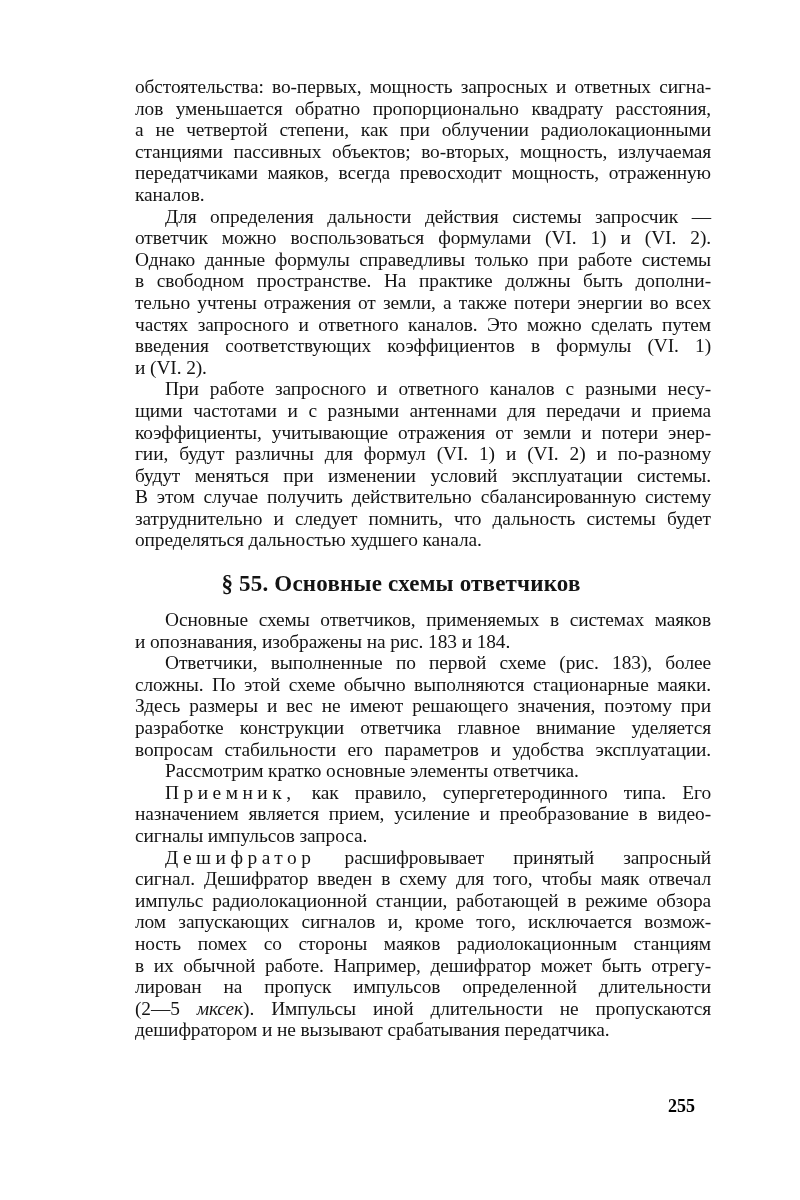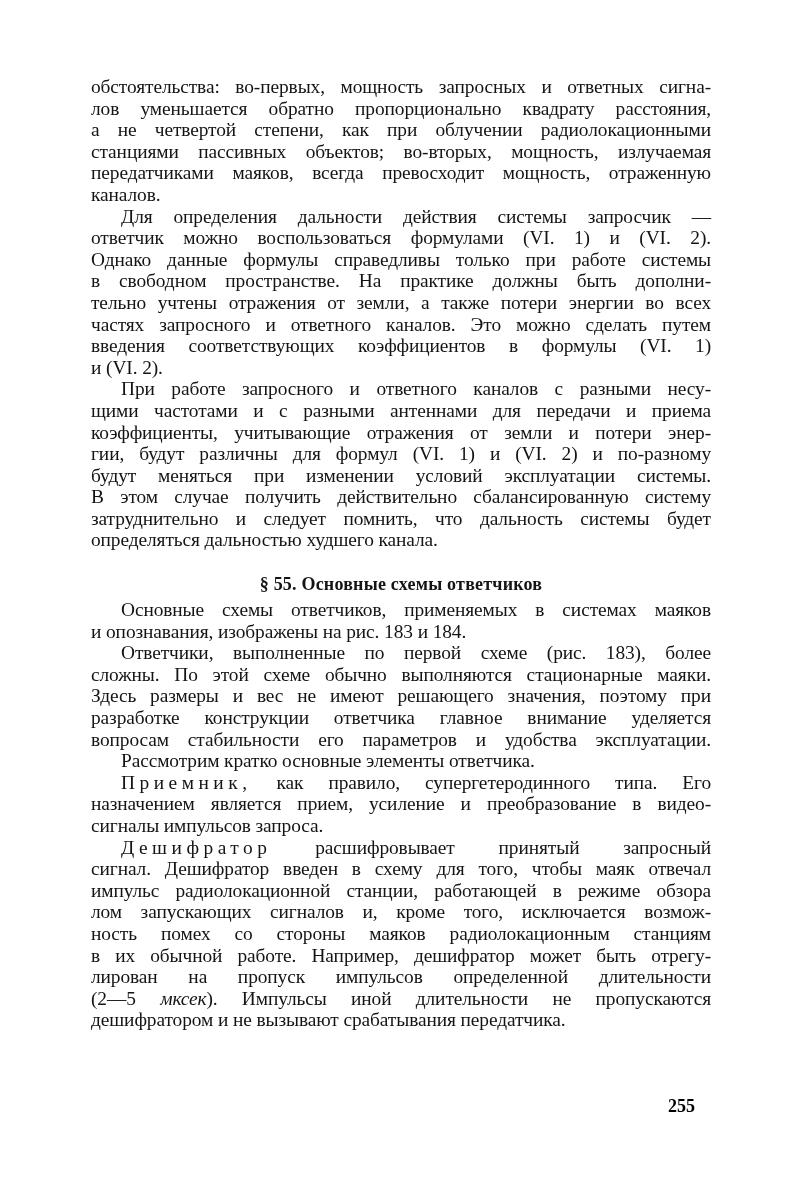--- a/index.html
+++ b/index.html
@@ -22,35 +22,37 @@
       width: 620px;
     }
     .line {
       font-size: 19.4px;
       line-height: 21.6px;
       height: 21.6px;
       white-space: nowrap;
       text-align: justify;
       text-align-last: justify;
       letter-spacing: -0.1px;
+      margin-left: 44px;
     }
     .line.last {
       text-align-last: left;
     }
     .line.indent {
       padding-left: 30px;
     }
     .heading {
       font-family: "Liberation Serif", "DejaVu Serif", serif;
       font-weight: bold;
-      font-size: 18px;
+      font-size: 23px;
       text-align: center;
       height: 30px;
       line-height: 30px;
       margin-top: 18px;
+      margin-bottom: 10px;
       letter-spacing: 0.2px;
     }
     .spaced {
       letter-spacing: 4.5px;
     }
     .ital {
       font-style: italic;
     }
     .page-number {
       position: absolute;

